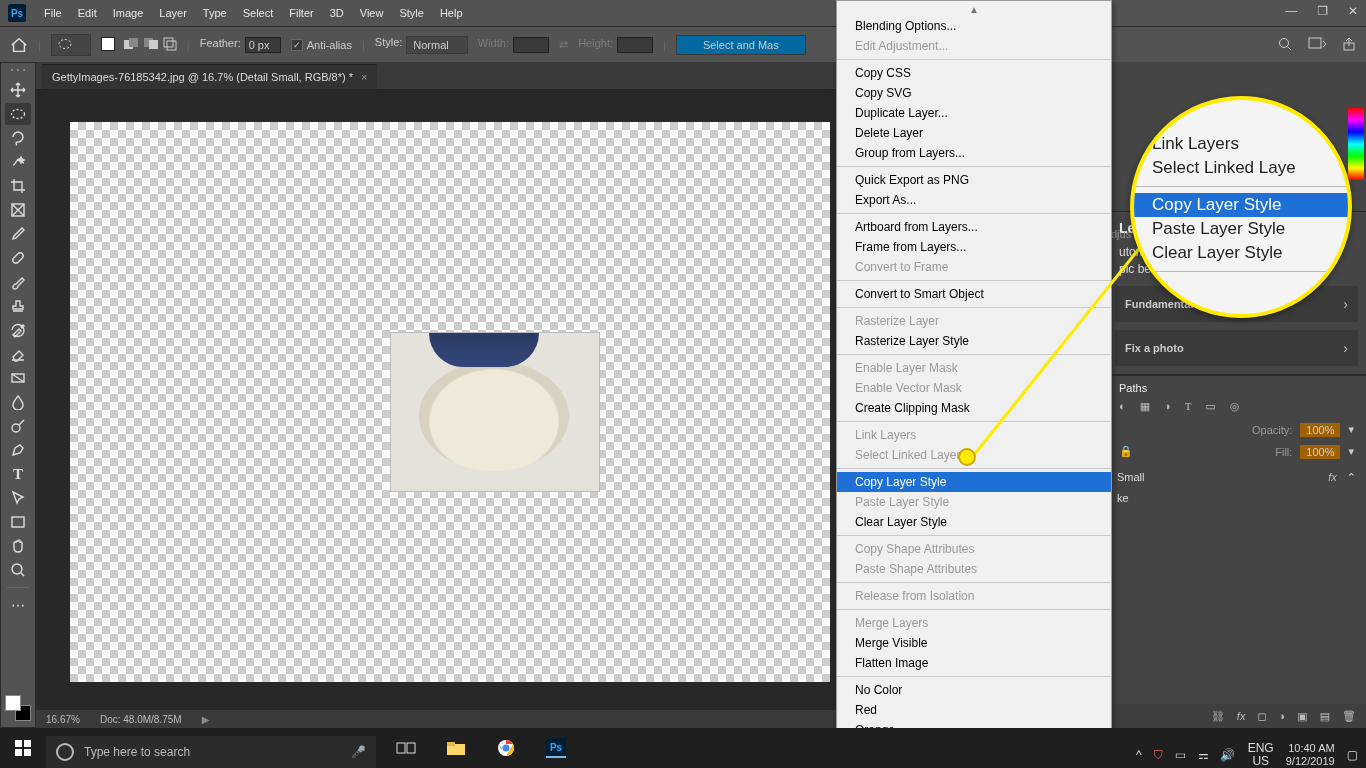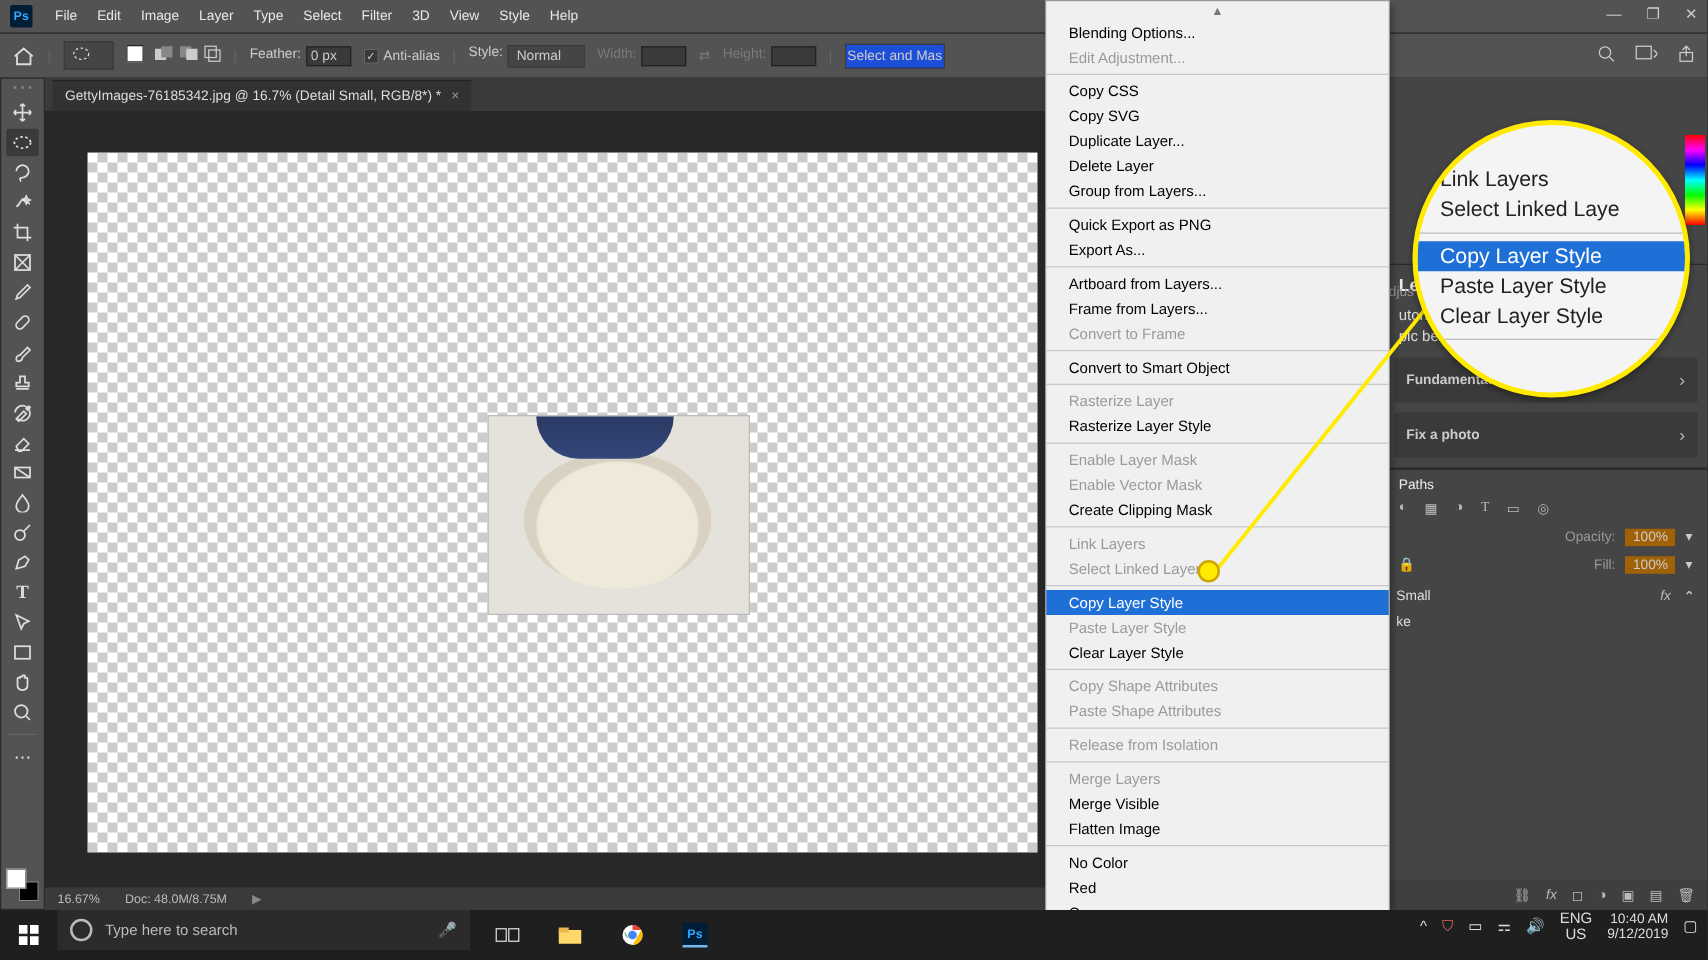--- a/index.html
+++ b/index.html
@@ -12,21 +12,21 @@
 #winctl { position:absolute; right:8px; top:4px; display:flex; gap:20px; color:#ccc; font-size:12px; }
 
 
 #optbar { height:36px; background:#535353; border-top:1px solid #2a2a2a; display:flex; align-items:center; padding:0 10px; gap:10px; color:#ccc; }
 #optbar .home { width:18px; height:16px; }
 #optbar .sel { padding:2px 18px 2px 6px; border:1px solid #3a3a3a; background:#454545; position:relative; }
 #optbar .swatch { width:14px; height:14px; background:#fff; border:1px solid #222; margin-right:4px; }
 #optbar .ibox { display:flex; align-items:flex-start; gap:4px; }
 #optbar input[type=text]{ width:36px; background:#3a3a3a; border:1px solid #222; color:#ccc; padding:1px 3px; font-size:11px; }
 #optbar .chk { width:12px; height:12px; background:#3a3a3a; border:1px solid #666; display:inline-flex; align-items:center; justify-content:center; font-size:9px; color:#ccc; }
-#optbar .btn { border:1px solid #3a3a3a; padding:3px 1px; background:#1d4ed8; }
+#optbar .btn { border:1px solid #3a3a3a; padding:3px 26px; background:#0369a1; }
 #optbar .dim { color:#7a7a7a; }
 #optbar .right { margin-left:auto; display:flex; gap:16px; align-items:center; }
 
 
 #tabrow { height:28px; background:#3a3a3a; display:flex; align-items:flex-end; padding-left:42px; border-bottom:1px solid #232323; }
 #tabrow .tab { background:#323232; padding:6px 10px; color:#ddd; display:flex; align-items:center; gap:8px; border-top:1px solid #232323; }
 #tabrow .tab .x { color:#999; font-size:11px; }
 
 
 #tools { position:absolute; left:0; top:62px; width:36px; bottom:40px; background:#535353; border:1px solid #2a2a2a; display:flex; flex-direction:column; align-items:center; padding-top:6px; gap:2px; }
@@ -83,21 +83,21 @@
 #callout { position:absolute; left:1130px; top:96px; width:222px; height:222px; border-radius:50%; border:4px solid #ffea00; background:#f4f4f4; box-shadow:0 2px 6px rgba(0,0,0,.4); overflow:hidden; font-size:17px; color:#222; }
 #callout .ci{ padding:2px 18px; white-space:nowrap;}
 #callout .ci.hl{ background:#1e6fd6; color:#fff;}
 #callout .pad{ height:32px;}
 #callout hr{ border:none;border-top:1px solid #bbb; margin:6px 0;}
 #cline { position:absolute; left:970px; top:210px; width:220px; height:250px; pointer-events:none; }
 #cline line{ stroke:#ffea00; stroke-width:3; }
 #cdot { position:absolute; left:958px; top:448px; width:18px; height:18px; border-radius:50%; background:#ffea00; border:2px solid #cfa600; }
 
 
-#taskbar { position:absolute; left:0; right:0; bottom:0; height:40px; background:#1f1f1f; display:flex; align-items:flex-start; color:#ddd; font-size:12px; }
+#taskbar { position:absolute; left:0; right:0; bottom:0; height:40px; background:#1f1f1f; display:flex; align-items:flex-end; color:#ddd; font-size:12px; }
 #taskbar .start{ width:46px; height:40px; display:flex; align-items:center; justify-content:center;}
 #taskbar .start svg{width:16px;height:16px;}
 #taskbar .search{ flex:0 0 330px; height:32px; background:#2b2b2b; display:flex; align-items:center; padding:0 10px; gap:10px; color:#bbb;}
 #taskbar .search .o{ width:18px;height:18px;border:2px solid #bbb;border-radius:50%;}
 #taskbar .search .mic{ margin-left:auto; }
 #taskbar .tbicons{ display:flex; gap:6px; margin-left:8px;}
 #taskbar .tbicons .ic{ width:44px; height:40px; display:flex; align-items:center; justify-content:center;}
 #taskbar .tray{ margin-left:auto; display:flex; align-items:center; gap:12px; padding-right:8px;}
 #taskbar .clock{ text-align:right; line-height:1.15; font-size:11px;}
 </style>

